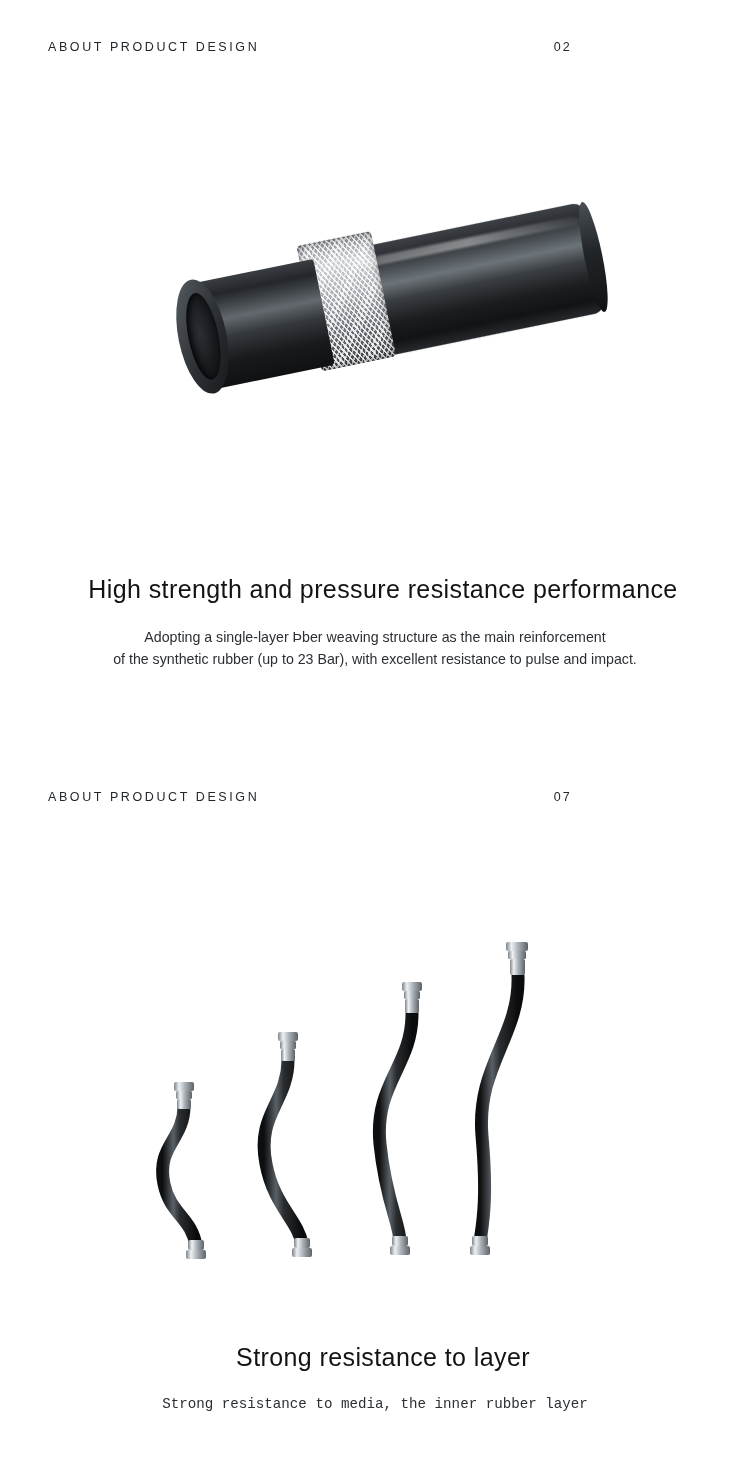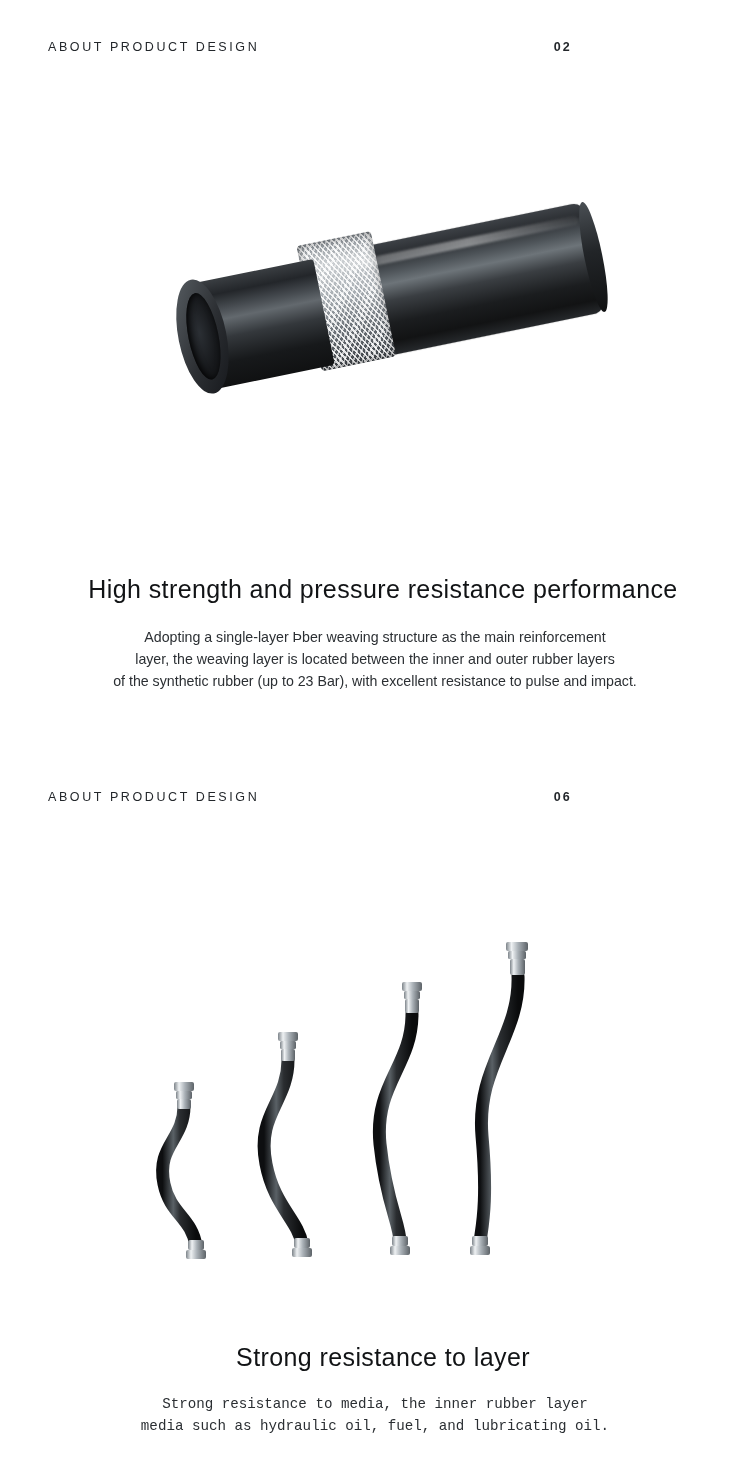--- a/index.html
+++ b/index.html
@@ -33,21 +33,21 @@
     font-weight: 400;
     white-space: nowrap;
   }
   .sec-head .pagenum {
     position: absolute;
     right: 48px;
     top: 0;
     font-size: 12.5px;
     letter-spacing: 2.2px;
     color: #23272b;
-    font-weight: 700;
+    font-weight: 400;
   }
 
   
   .headline {
     position: absolute;
     left: 8px;
     width: 750px;
     text-align: center;
     font-size: 25px;
     font-weight: 400;
@@ -192,27 +192,26 @@
     <div class="gloss"></div>
   </div>
 </div>
 
 <div class="headline" style="top:575px;" title="High strength and pressure resistance performance">
   <span>High strength and pressure resistance performance</span>
 </div>
 
 <div class="body-copy" style="top:626px;">
   <span class="ln">Adopting a single-layer Þber weaving structure as the main reinforcement</span>
-  <span class="ln">layer, the weaving layer is located between the inner and outer rubber layers</span>
   <span class="ln">of the synthetic rubber (up to 23 Bar), with excellent resistance to pulse and impact.</span>
 </div>
 
 <div class="sec-head" style="top:790px;">
   <div class="eyebrow">ABOUT PRODUCT DESIGN</div>
-  <div class="pagenum">06</div>
+  <div class="pagenum">07</div>
 </div>
 
 <div class="stage2">
 
   <div class="asm" style="left:150px; top:240px;">
     <svg width="120" height="180" viewBox="0 0 120 180" aria-hidden="true">
       <defs>
         <linearGradient id="gHose" x1="0" y1="0" x2="1" y2="0">
           <stop offset="0%" stop-color="#0d0e10"></stop>
           <stop offset="32%" stop-color="#5a6166"></stop>
@@ -284,14 +283,13 @@
     </svg>
   </div>
 </div>
 
 <div class="headline" style="top:1343px;">
   <span>Strong resistance to layer</span>
 </div>
 
 <div class="body-copy" style="top:1393px;font-family:Liberation Mono, monospace;">
   <span class="ln">Strong resistance to media, the inner rubber layer</span>
-  <span class="ln">media such as hydraulic oil, fuel, and lubricating oil.</span>
 </div>
 
 </body></html>

